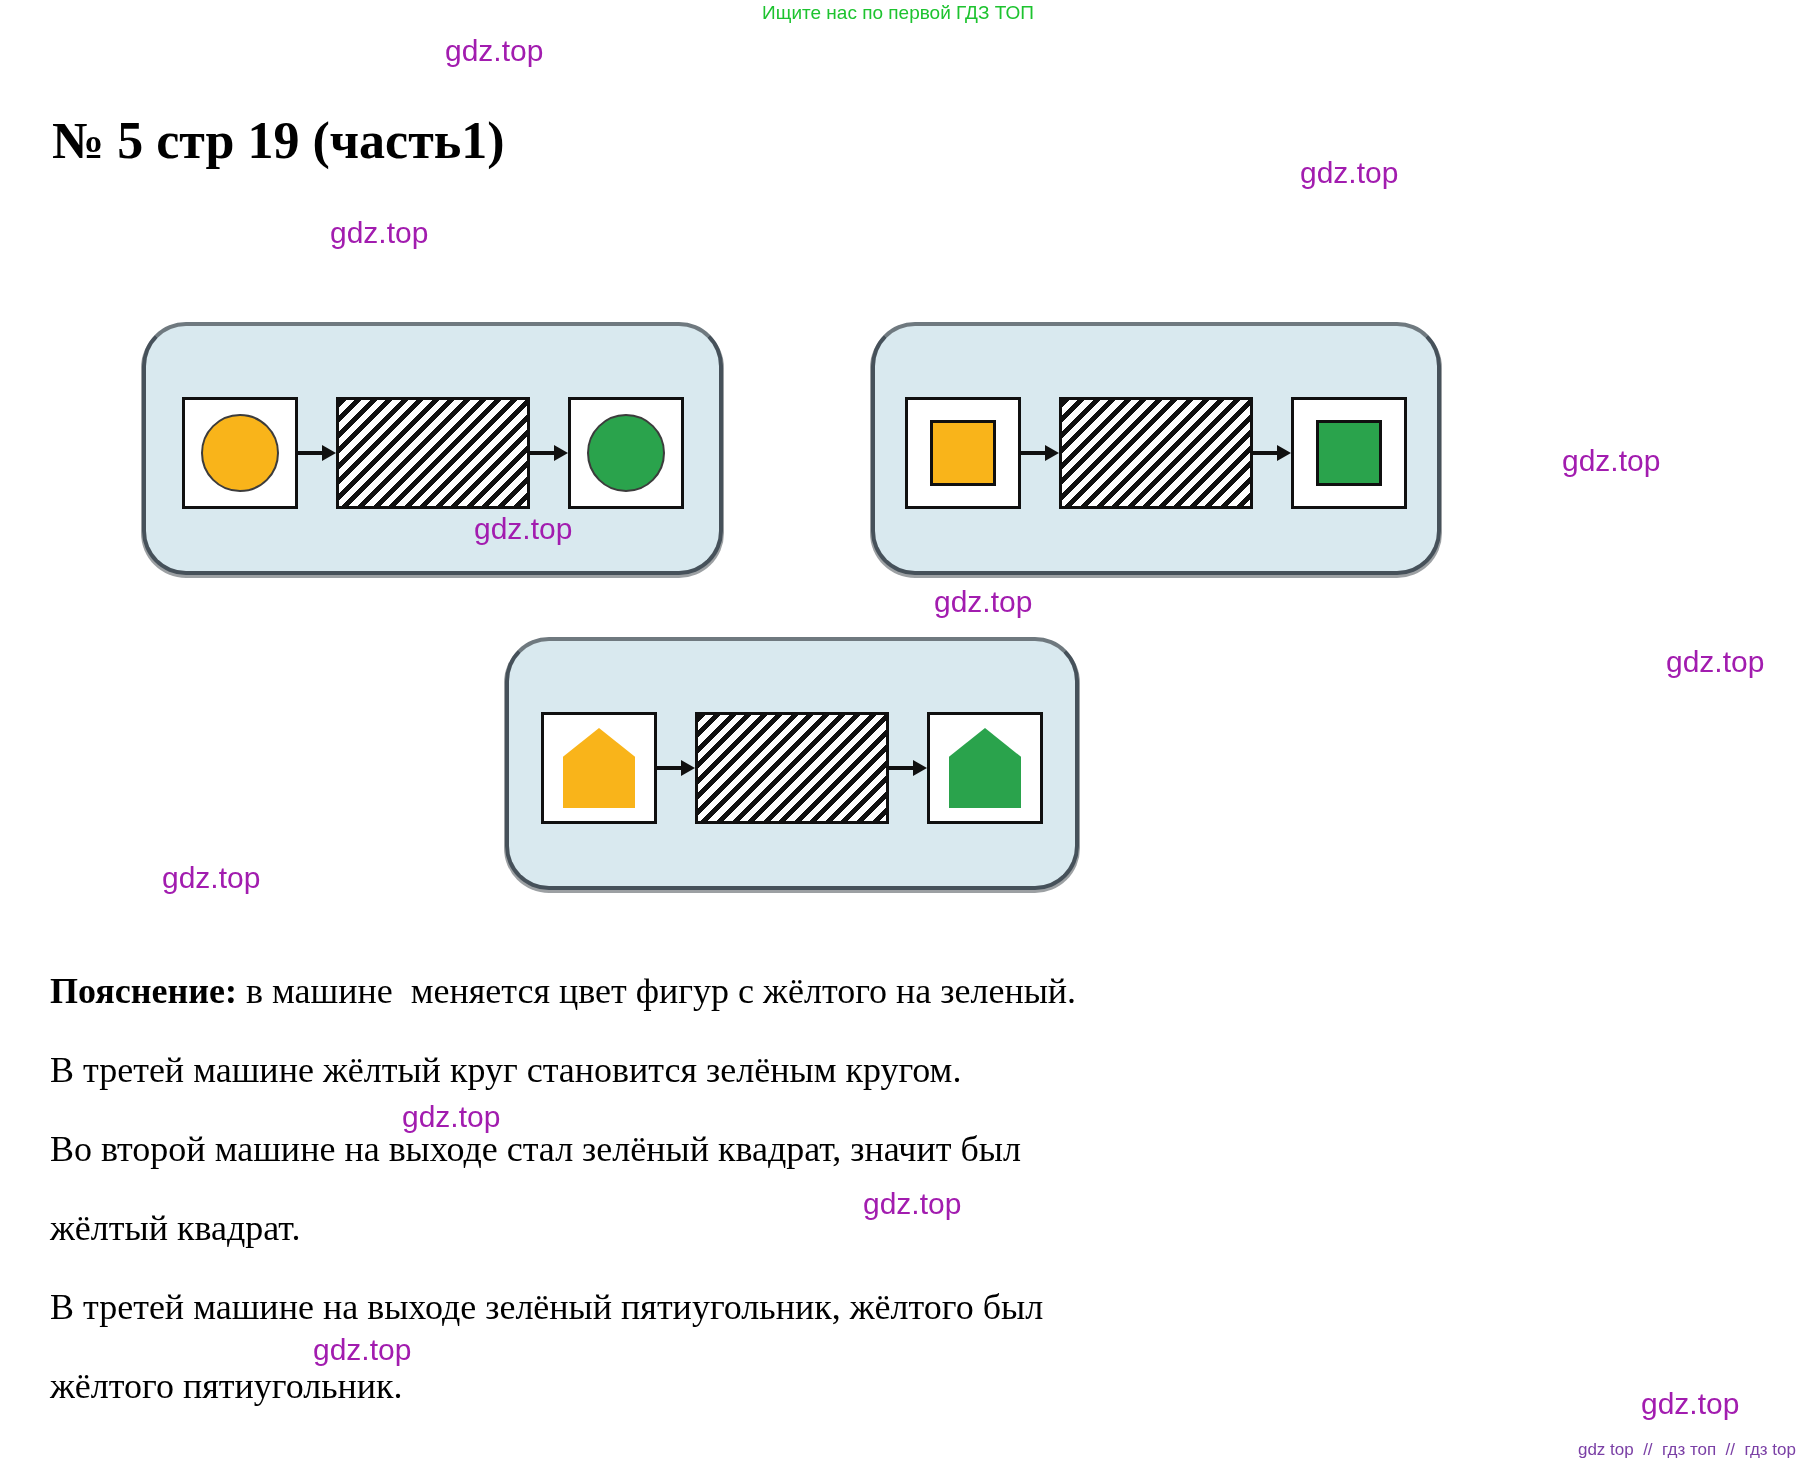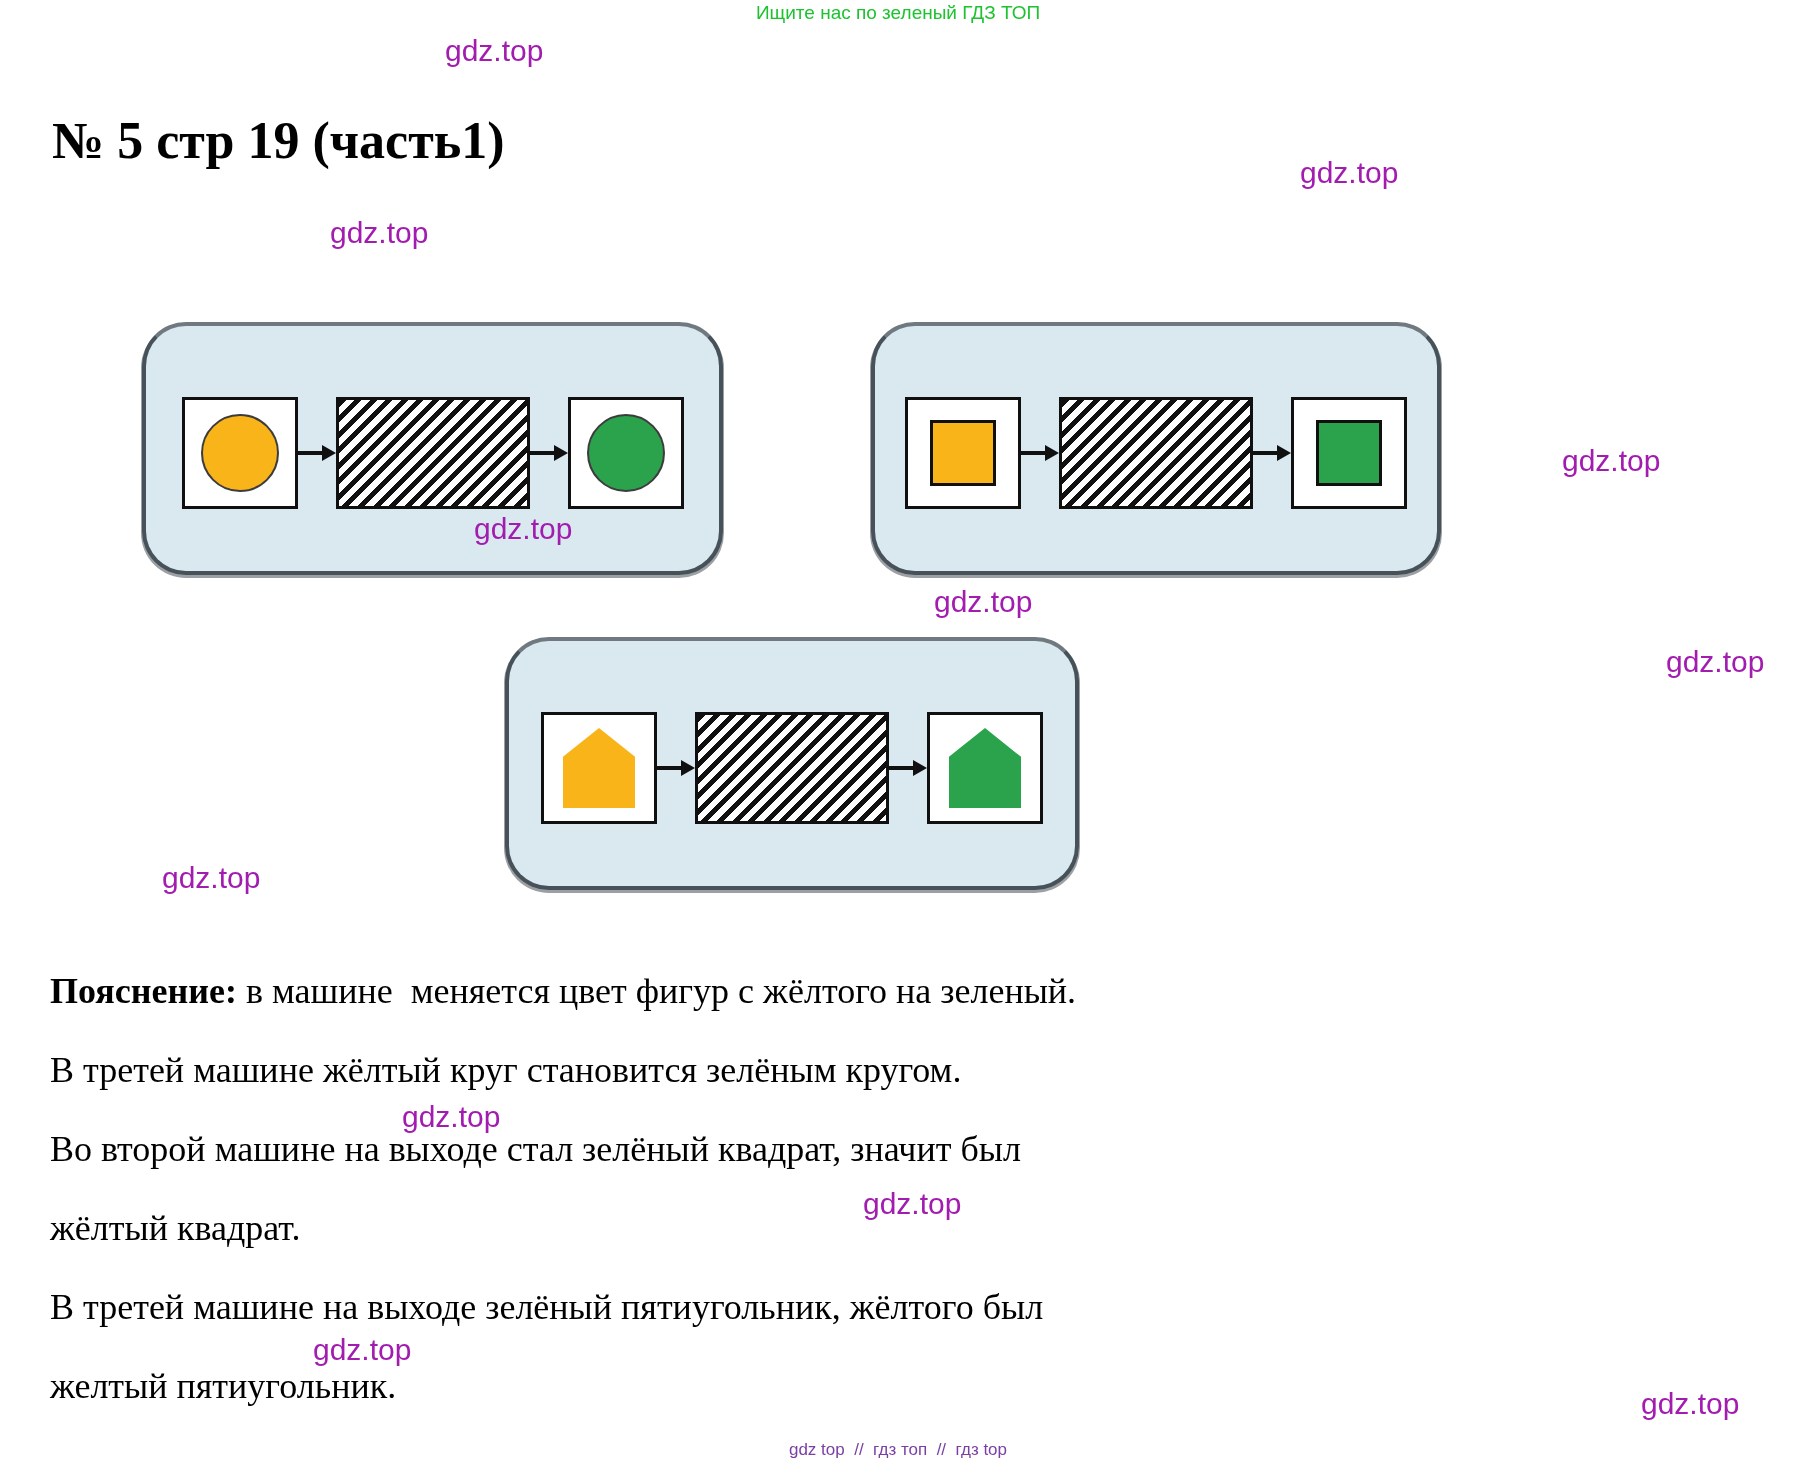--- a/index.html
+++ b/index.html
@@ -11,21 +11,21 @@
          font-size:19px;color:#1dc32f;white-space:pre-wrap;}
   .page-title{position:absolute;left:52px;top:76px;
               font-family:"Liberation Serif","DejaVu Serif",serif;
               font-weight:bold;font-size:52px;color:#000;line-height:60px;white-space:pre;}
   .watermark{position:absolute;font-size:30px;color:#a21caf;line-height:34px;white-space:pre;}
   .explanation{position:absolute;left:50px;top:952px;width:1714px;
                font-family:"Liberation Serif","DejaVu Serif",serif;
                font-size:36px;color:#000;line-height:79px;}
   .exp-line{white-space:pre-wrap;}
   .exp-label{font-weight:bold;}
-  .site-footer{position:absolute;top:1440px;left:0;width:100%;text-align:center;
+  .site-footer{position:absolute;top:1440px;left:0;width:100%;text-align:right;
                font-size:17px;color:#7a3fa5;white-space:pre-wrap;}
 
   
   .machine{position:absolute;height:253px;box-sizing:border-box;
            background:#d9e9ef;border:4px solid #46515a;border-top-color:#6f797f;
            border-radius:44px;box-shadow:0 2px 0 1px rgba(35,45,52,.45);
            display:flex;align-items:center;justify-content:center;padding-top:9px;}
   .machine-1{left:142px;top:322px;width:581px;}
   .machine-2{left:871px;top:322px;width:570px;}
   .machine-3{left:505px;top:637px;width:574px;}
@@ -50,21 +50,21 @@
   .yellow-pentagon{width:72px;height:80px;background:#f9b41a;
                    clip-path:polygon(50% 0%,100% 36%,100% 100%,0% 100%,0% 36%);}
   .green-pentagon {width:72px;height:80px;background:#2aa34c;
                    clip-path:polygon(50% 0%,100% 36%,100% 100%,0% 100%,0% 36%);}
 </style>
 </head>
 <body>
 
 <div id="page">
 
-  <div class="promo">Ищите нас по зеленый ГДЗ ТОП</div>
+  <div class="promo">Ищите нас по первой ГДЗ ТОП</div>
 
   <div class="watermark" style="left:445px;top:34px">gdz.top</div>
   <div class="watermark" style="left:1300px;top:156px">gdz.top</div>
   <div class="watermark" style="left:330px;top:216px">gdz.top</div>
 
   <h1 class="page-title">№ 5 стр 19 (часть1)</h1>
 
   <div class="machine machine-1">
     <div class="slot-box">
       <div class="yellow-circle"></div>
@@ -107,21 +107,21 @@
 
   <div class="watermark" style="left:1666px;top:645px">gdz.top</div>
   <div class="watermark" style="left:162px;top:861px">gdz.top</div>
 
   <div class="explanation">
     <div class="exp-line"><span class="exp-label">Пояснение:</span><span> в машине  меняется цвет фигур с жёлтого на зеленый.</span></div>
     <div class="exp-line">В третей машине жёлтый круг становится зелёным кругом.</div>
     <div class="exp-line">Во второй машине на выходе стал зелёный квадрат, значит был</div>
     <div class="exp-line">жёлтый квадрат.</div>
     <div class="exp-line">В третей машине на выходе зелёный пятиугольник, жёлтого был</div>
-    <div class="exp-line">желтый пятиугольник.</div>
+    <div class="exp-line">жёлтого пятиугольник.</div>
   </div>
 
   <div class="watermark" style="left:402px;top:1100px">gdz.top</div>
   <div class="watermark" style="left:863px;top:1187px">gdz.top</div>
   <div class="watermark" style="left:313px;top:1333px">gdz.top</div>
   <div class="watermark" style="left:1641px;top:1387px">gdz.top</div>
 
   <div class="site-footer">gdz top  //  гдз топ  //  гдз top</div>
 
 </div>

